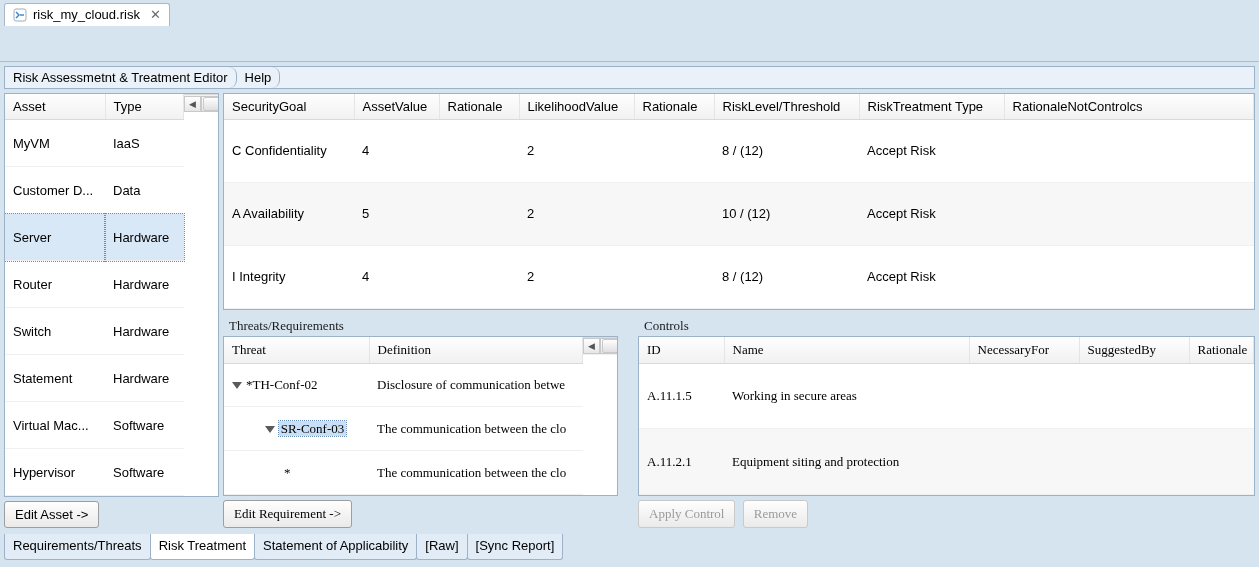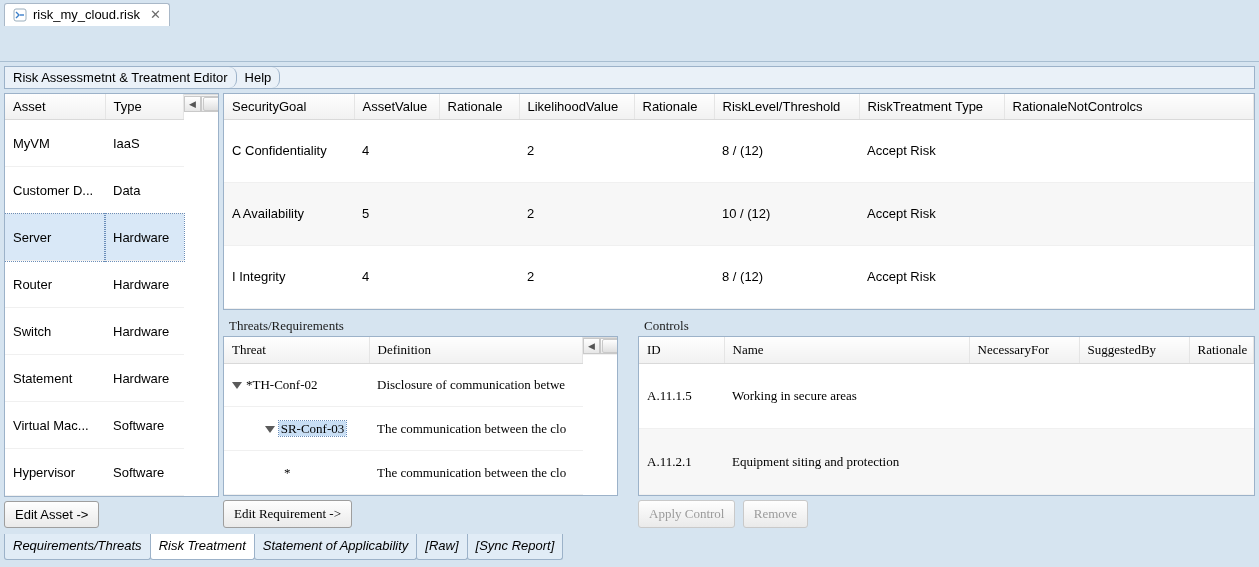--- a/index.html
+++ b/index.html
@@ -44,21 +44,21 @@
   .hsb .arrow { width:17px; height:16px; background:linear-gradient(#fefefe,#e7e7e7); border:1px solid #c9c9c9; display:flex; align-items:center; justify-content:center; font-size:9px; color:#555; }
   .hsb .track { flex:1; position:relative; height:16px; }
   .hsb .thumb { position:absolute; height:14px; top:1px; background:linear-gradient(#fefefe,#e0e0e0); border:1px solid #c9c9c9; border-radius:2px; }
   .btn {
     display:inline-block; padding:5px 10px; background:linear-gradient(#fefefe,#eaeaea);
     border:1px solid #9e9e9e; border-radius:3px; margin-top:4px;
   }
   .btn-disabled { color:#9b9b9b; border-color:#c9c9c9; }
   .section-title { padding:4px 6px 2px 6px; color:#1a1a1a; border:0; }
   .bottom-tabs { display:flex; align-items:flex-start; padding:0 4px; margin-top:2px; }
-  .bottom-tab { padding:4px 8px 6px 8px; border:1px solid #9cb2c9; border-top:none; background:#e1ecf6; border-bottom-left-radius:3px; border-bottom-right-radius:3px; margin-right:-1px;font-style:italic; }
+  .bottom-tab { padding:4px 8px 6px 8px; border:1px solid #9cb2c9; border-top:none; background:#e1ecf6; border-bottom-left-radius:3px; border-bottom-right-radius:3px; margin-right:-1px; }
   .bottom-tab.active { background:#fff; }
   .twopane { display:flex; gap:20px; flex:1; min-height:0;font-family:Liberation Serif, serif; }
   .pane { flex:1; display:flex; flex-direction:column; border:0; min-width:0; }
   .tree-caret { display:inline-block; width:0;height:0; margin-right:4px; vertical-align:middle; }
   .caret-open2 { border-left:5px solid transparent; border-right:5px solid transparent; border-top:7px solid #5a5a5a; }
   .sel-node { background:#c9dff5; outline:1px dotted #6a8db8; padding:0 2px; }
   .goal-table td, .goal-table th { font-size:13px; }
   .controls-actions .btn { margin-right:4px; }
 </style>
 </head>

